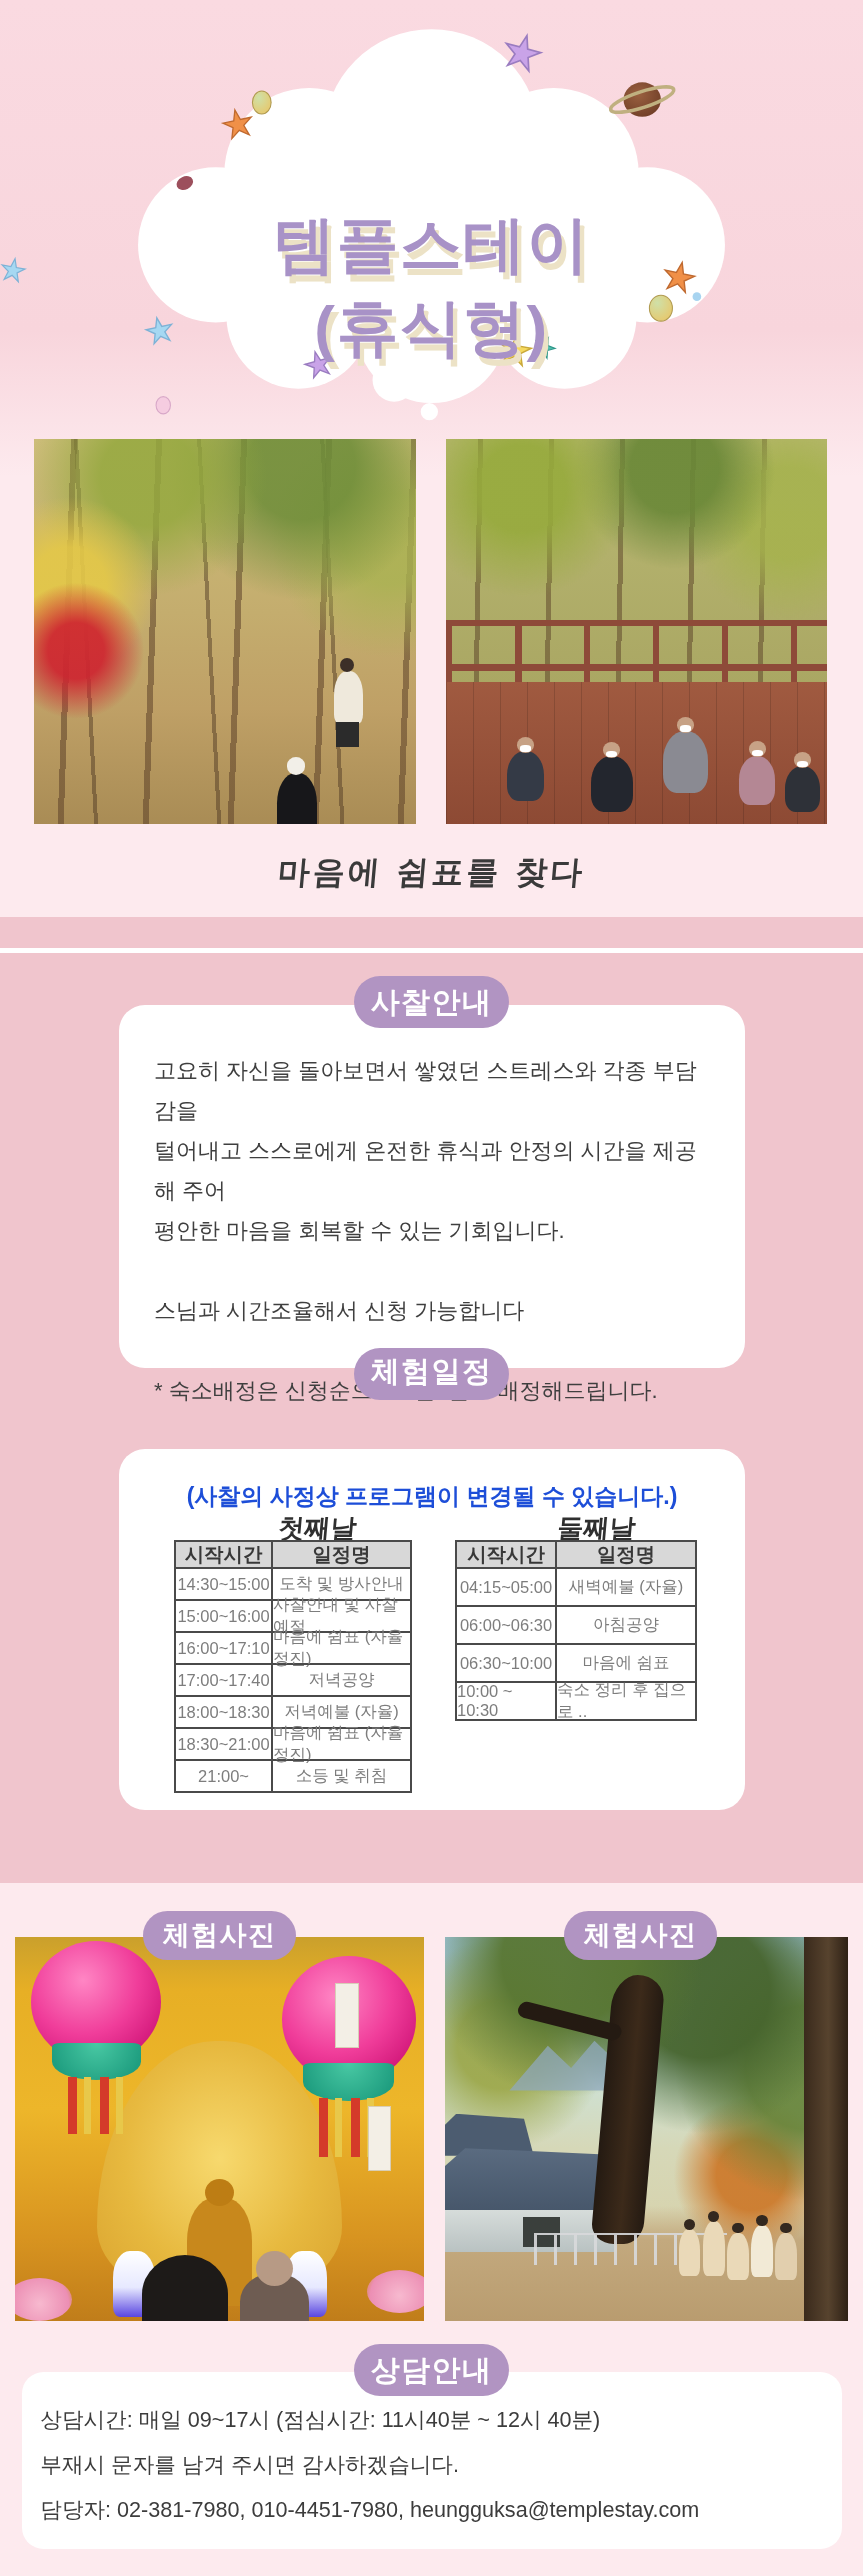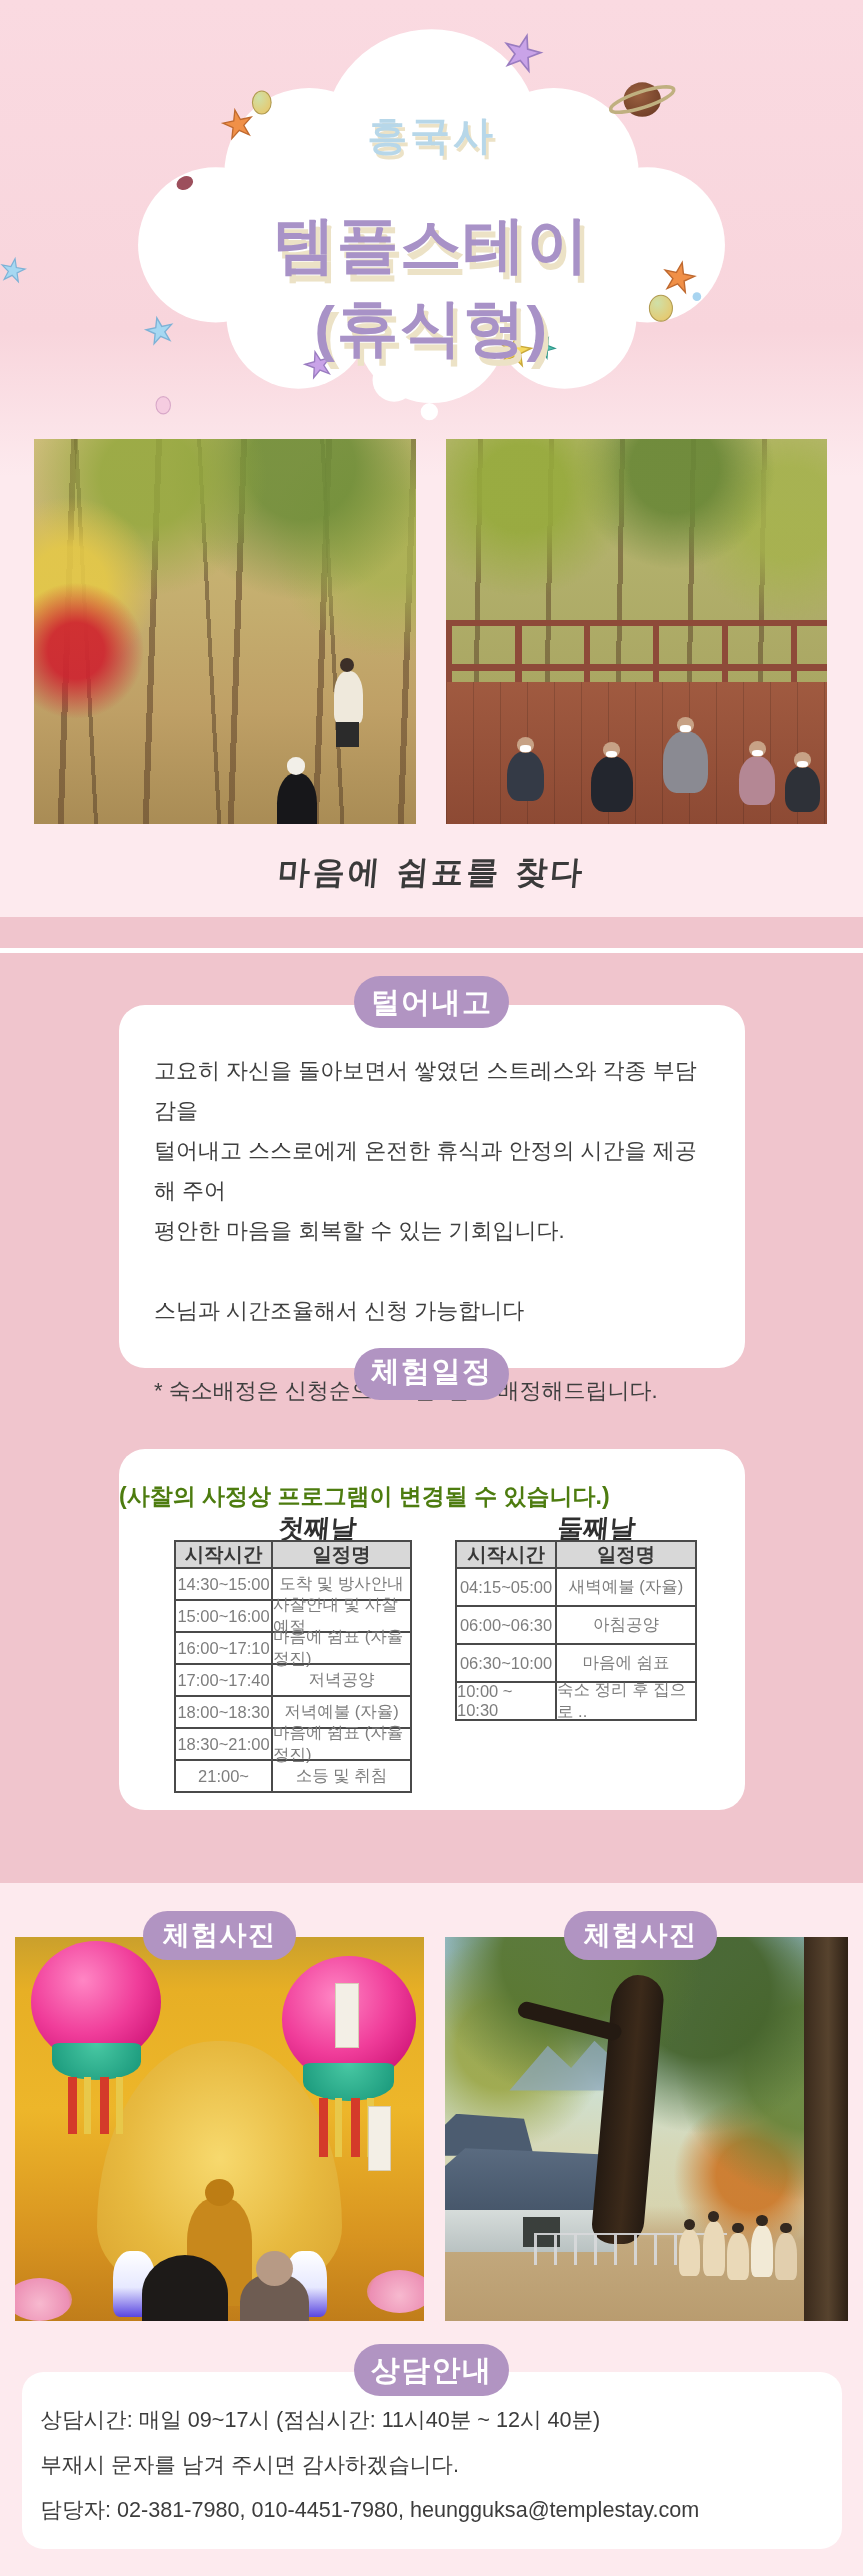--- a/index.html
+++ b/index.html
@@ -163,22 +163,22 @@
 
   .card{position:absolute;background:#ffffff;border-radius:26px;z-index:4;}
   .card-intro{left:119px;top:1005px;width:626px;height:363px;}
   .card-sched{left:119px;top:1449px;width:626px;height:361px;}
   .card-contact{left:21.6px;top:2372px;width:820px;height:177px;border-radius:21.6px;}
 
   .intro-text{position:absolute;left:35px;top:46px;width:561px;
               font-size:22px;line-height:40px;color:#3f3f3f;}
   .intro-text .gap{height:40px;}
 
-  .sched-notice{position:absolute;left:0;top:32px;width:626px;
-                font-size:23px;font-weight:600;color:#4d7c0f;}
+  .sched-notice{position:absolute;left:0;top:32px;width:626px;text-align:center;
+                font-size:23px;font-weight:600;color:#1d4ed8;}
   .day-label{position:absolute;top:62px;width:187px;text-align:center;
              font-family:"DejaVu Serif","Liberation Serif",serif;
              font-size:26px;font-weight:bold;color:#2f2f2f;transform:skewX(-5deg);}
   .day-1{left:105px;}
   .day-2{left:384px;}
 
   .tbl{position:absolute;display:grid;border:1.4px solid #4a4a4a;background:#ffffff;z-index:5;}
   .tbl-1{left:174px;top:1540px;grid-template-columns:97px 139px;}
   .tbl-2{left:455px;top:1540px;grid-template-columns:100px 140px;}
   .tbl div{display:flex;align-items:center;justify-content:center;
@@ -239,42 +239,41 @@
     <ellipse cx="257" cy="254" rx="12" ry="9" transform="rotate(-25 257 254)" fill="#9c4f5c"></ellipse>
     <ellipse cx="227" cy="563" rx="10" ry="12" fill="#f5cce0" stroke="#d8a8c8" stroke-width="1.5"></ellipse>
     <ellipse cx="919" cy="428" rx="16" ry="18" fill="url(#planetg)" stroke="#b09a50" stroke-width="1.5"></ellipse>
     <circle cx="969" cy="412" r="6" fill="#a8d4f0"></circle>
     <g transform="translate(893,138)">
       <ellipse rx="26" ry="24" fill="url(#satg)"></ellipse>
       <ellipse rx="46" ry="11" fill="none" stroke="#c0b080" stroke-width="5" transform="rotate(-18)"></ellipse>
     </g>
   </svg>
 
-  <div class="hero-title site-name">흥국사</div>
   <div class="hero-title main-title">템플스테이</div>
   <div class="hero-title sub-title">(휴식형)</div>
 
   <div class="photo ph-forest">
     <div class="hiker-a"></div>
     <div class="hiker-b"></div>
   </div>
   <div class="photo ph-deck">
     <div class="deck-forest"></div>
     <div class="deck-rail"></div>
     <div class="deck-floor"></div>
     <div class="sitter sit-1"></div>
     <div class="sitter sit-2"></div>
     <div class="sitter sit-3"></div>
     <div class="sitter sit-4"></div>
     <div class="sitter sit-5"></div>
   </div>
 
   <div class="tagline">마음에 쉼표를 찾다</div>
 
-  <div class="badge badge-lg b-intro">털어내고</div>
+  <div class="badge badge-lg b-intro">사찰안내</div>
   <div class="card card-intro">
     <div class="intro-text">
       <div>고요히 자신을 돌아보면서 쌓였던 스트레스와 각종 부담감을</div>
       <div>털어내고 스스로에게 온전한 휴식과 안정의 시간을 제공해 주어</div>
       <div>평안한 마음을 회복할 수 있는 기회입니다.</div>
       <div class="gap"></div>
       <div>스님과 시간조율해서 신청 가능합니다</div>
       <div class="gap"></div>
       <div>* 숙소배정은 신청순으로 1인1실로 배정해드립니다.</div>
     </div>

